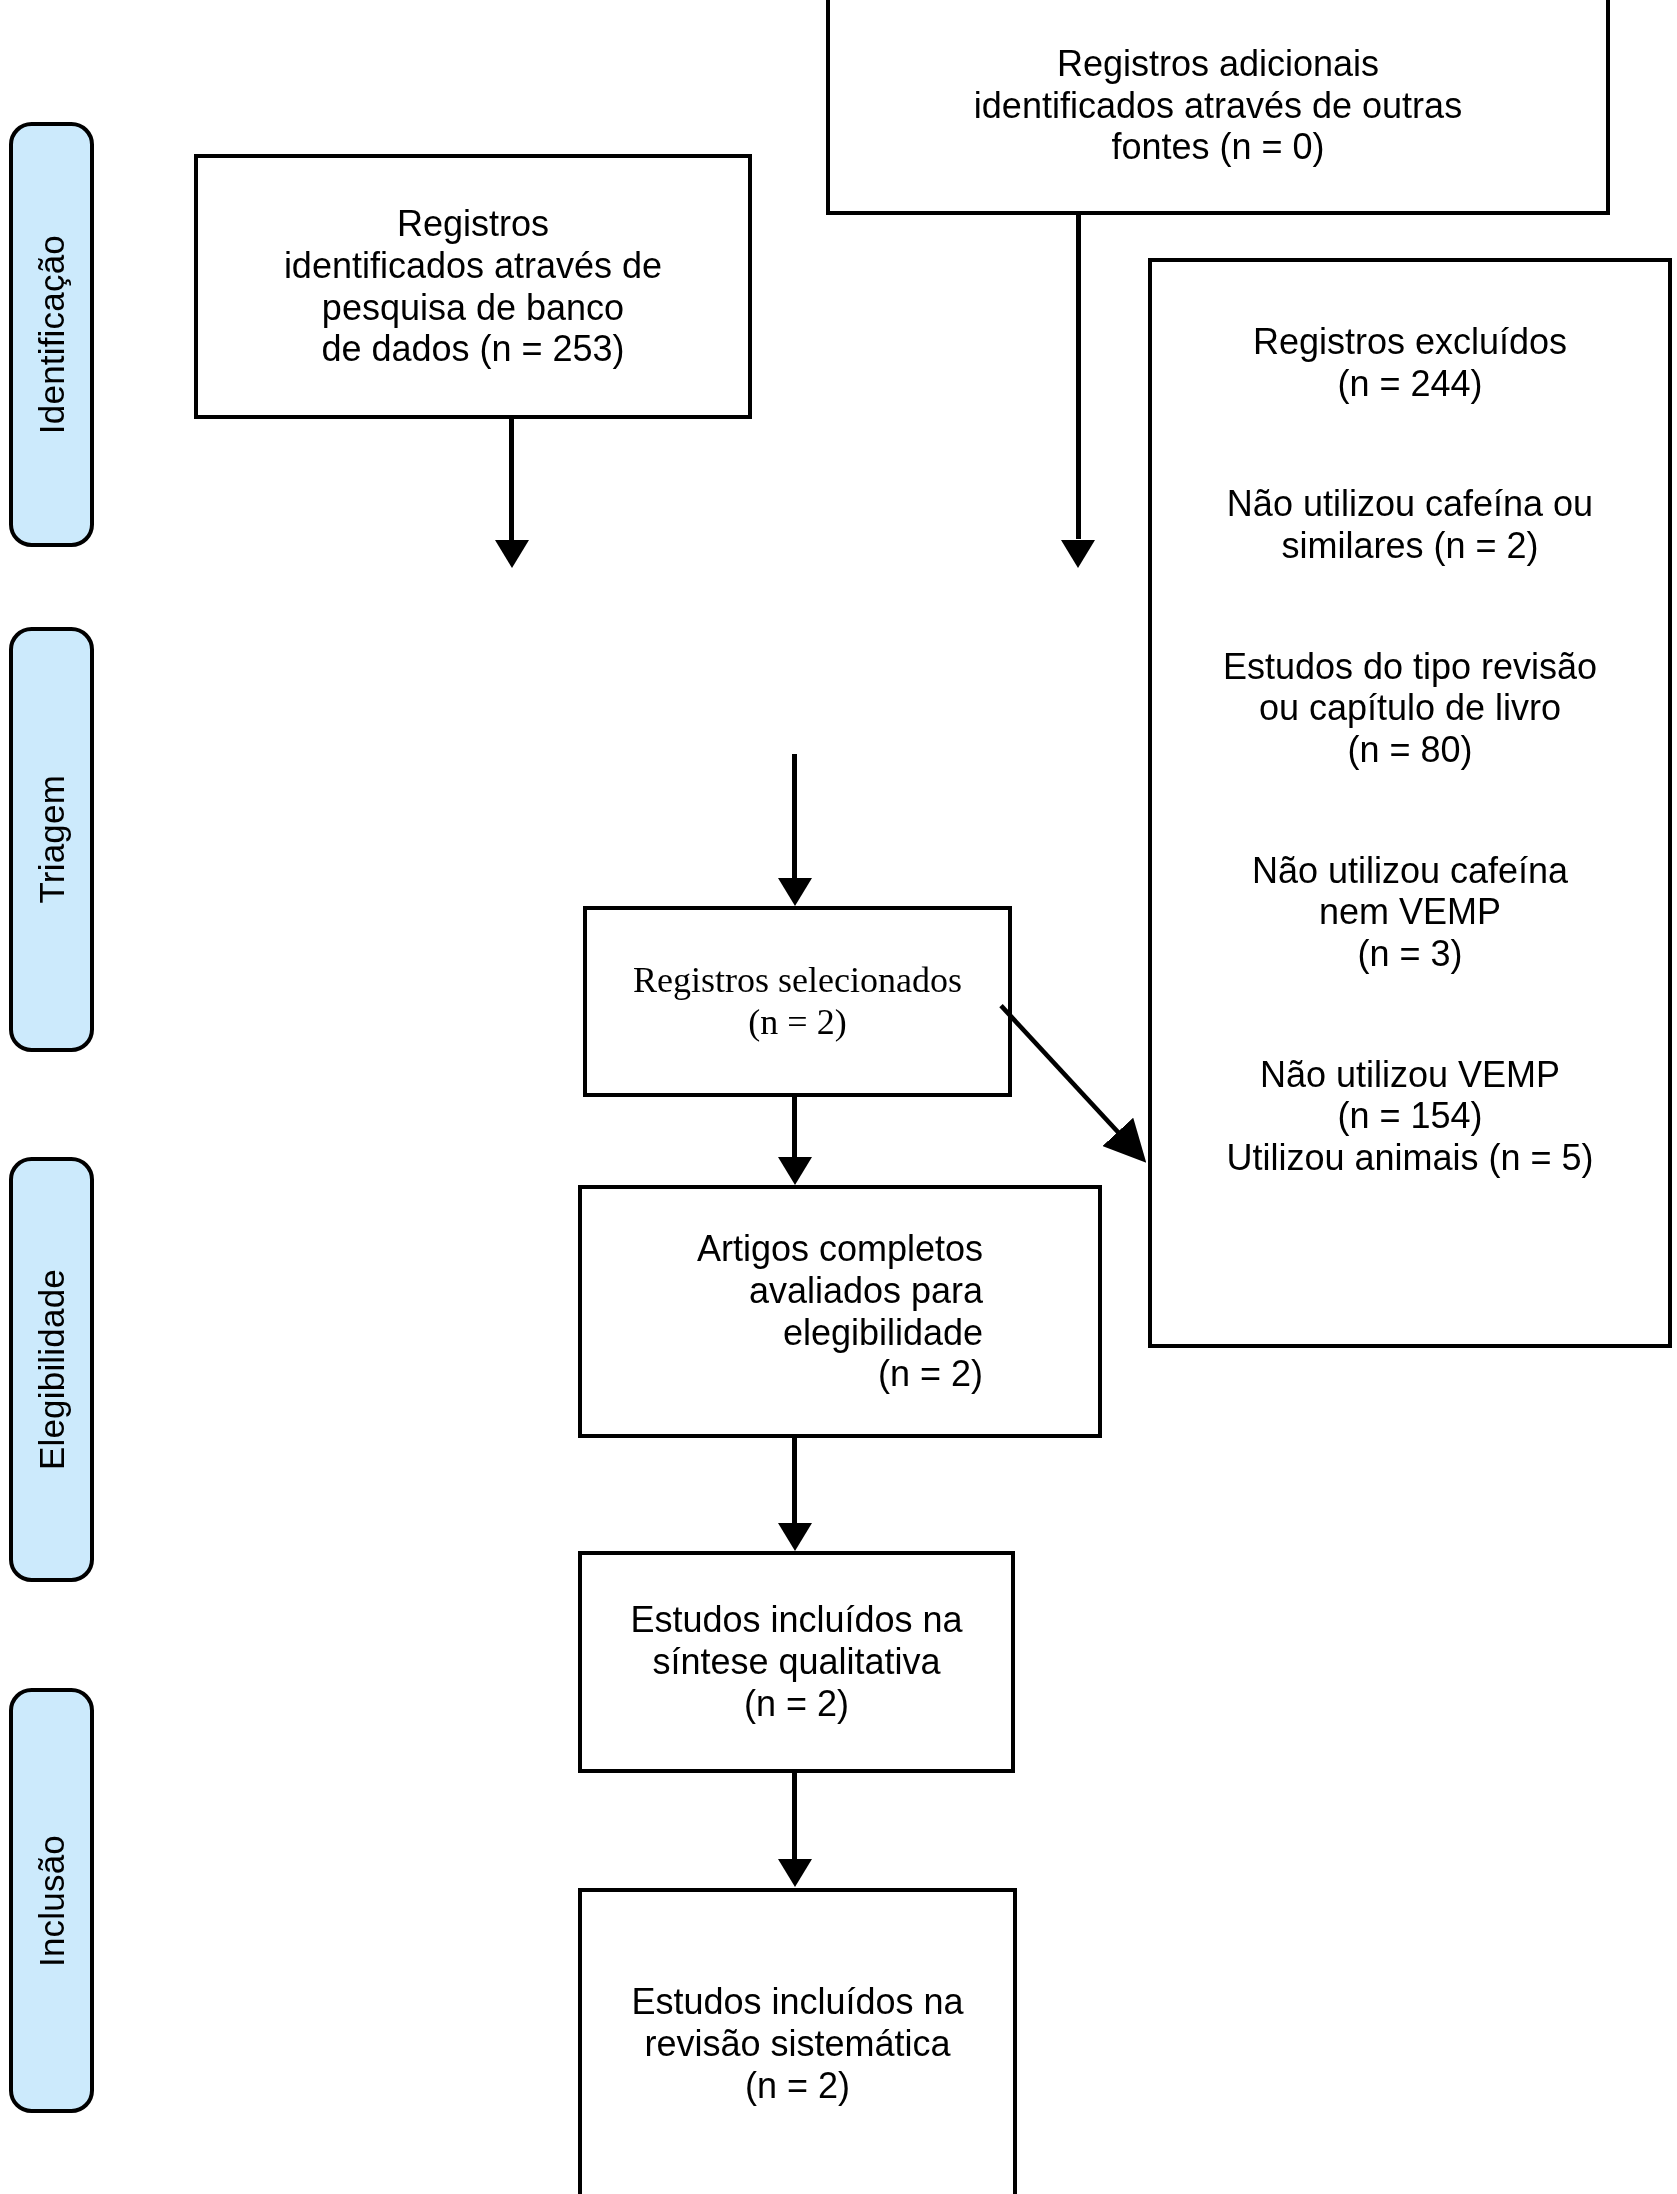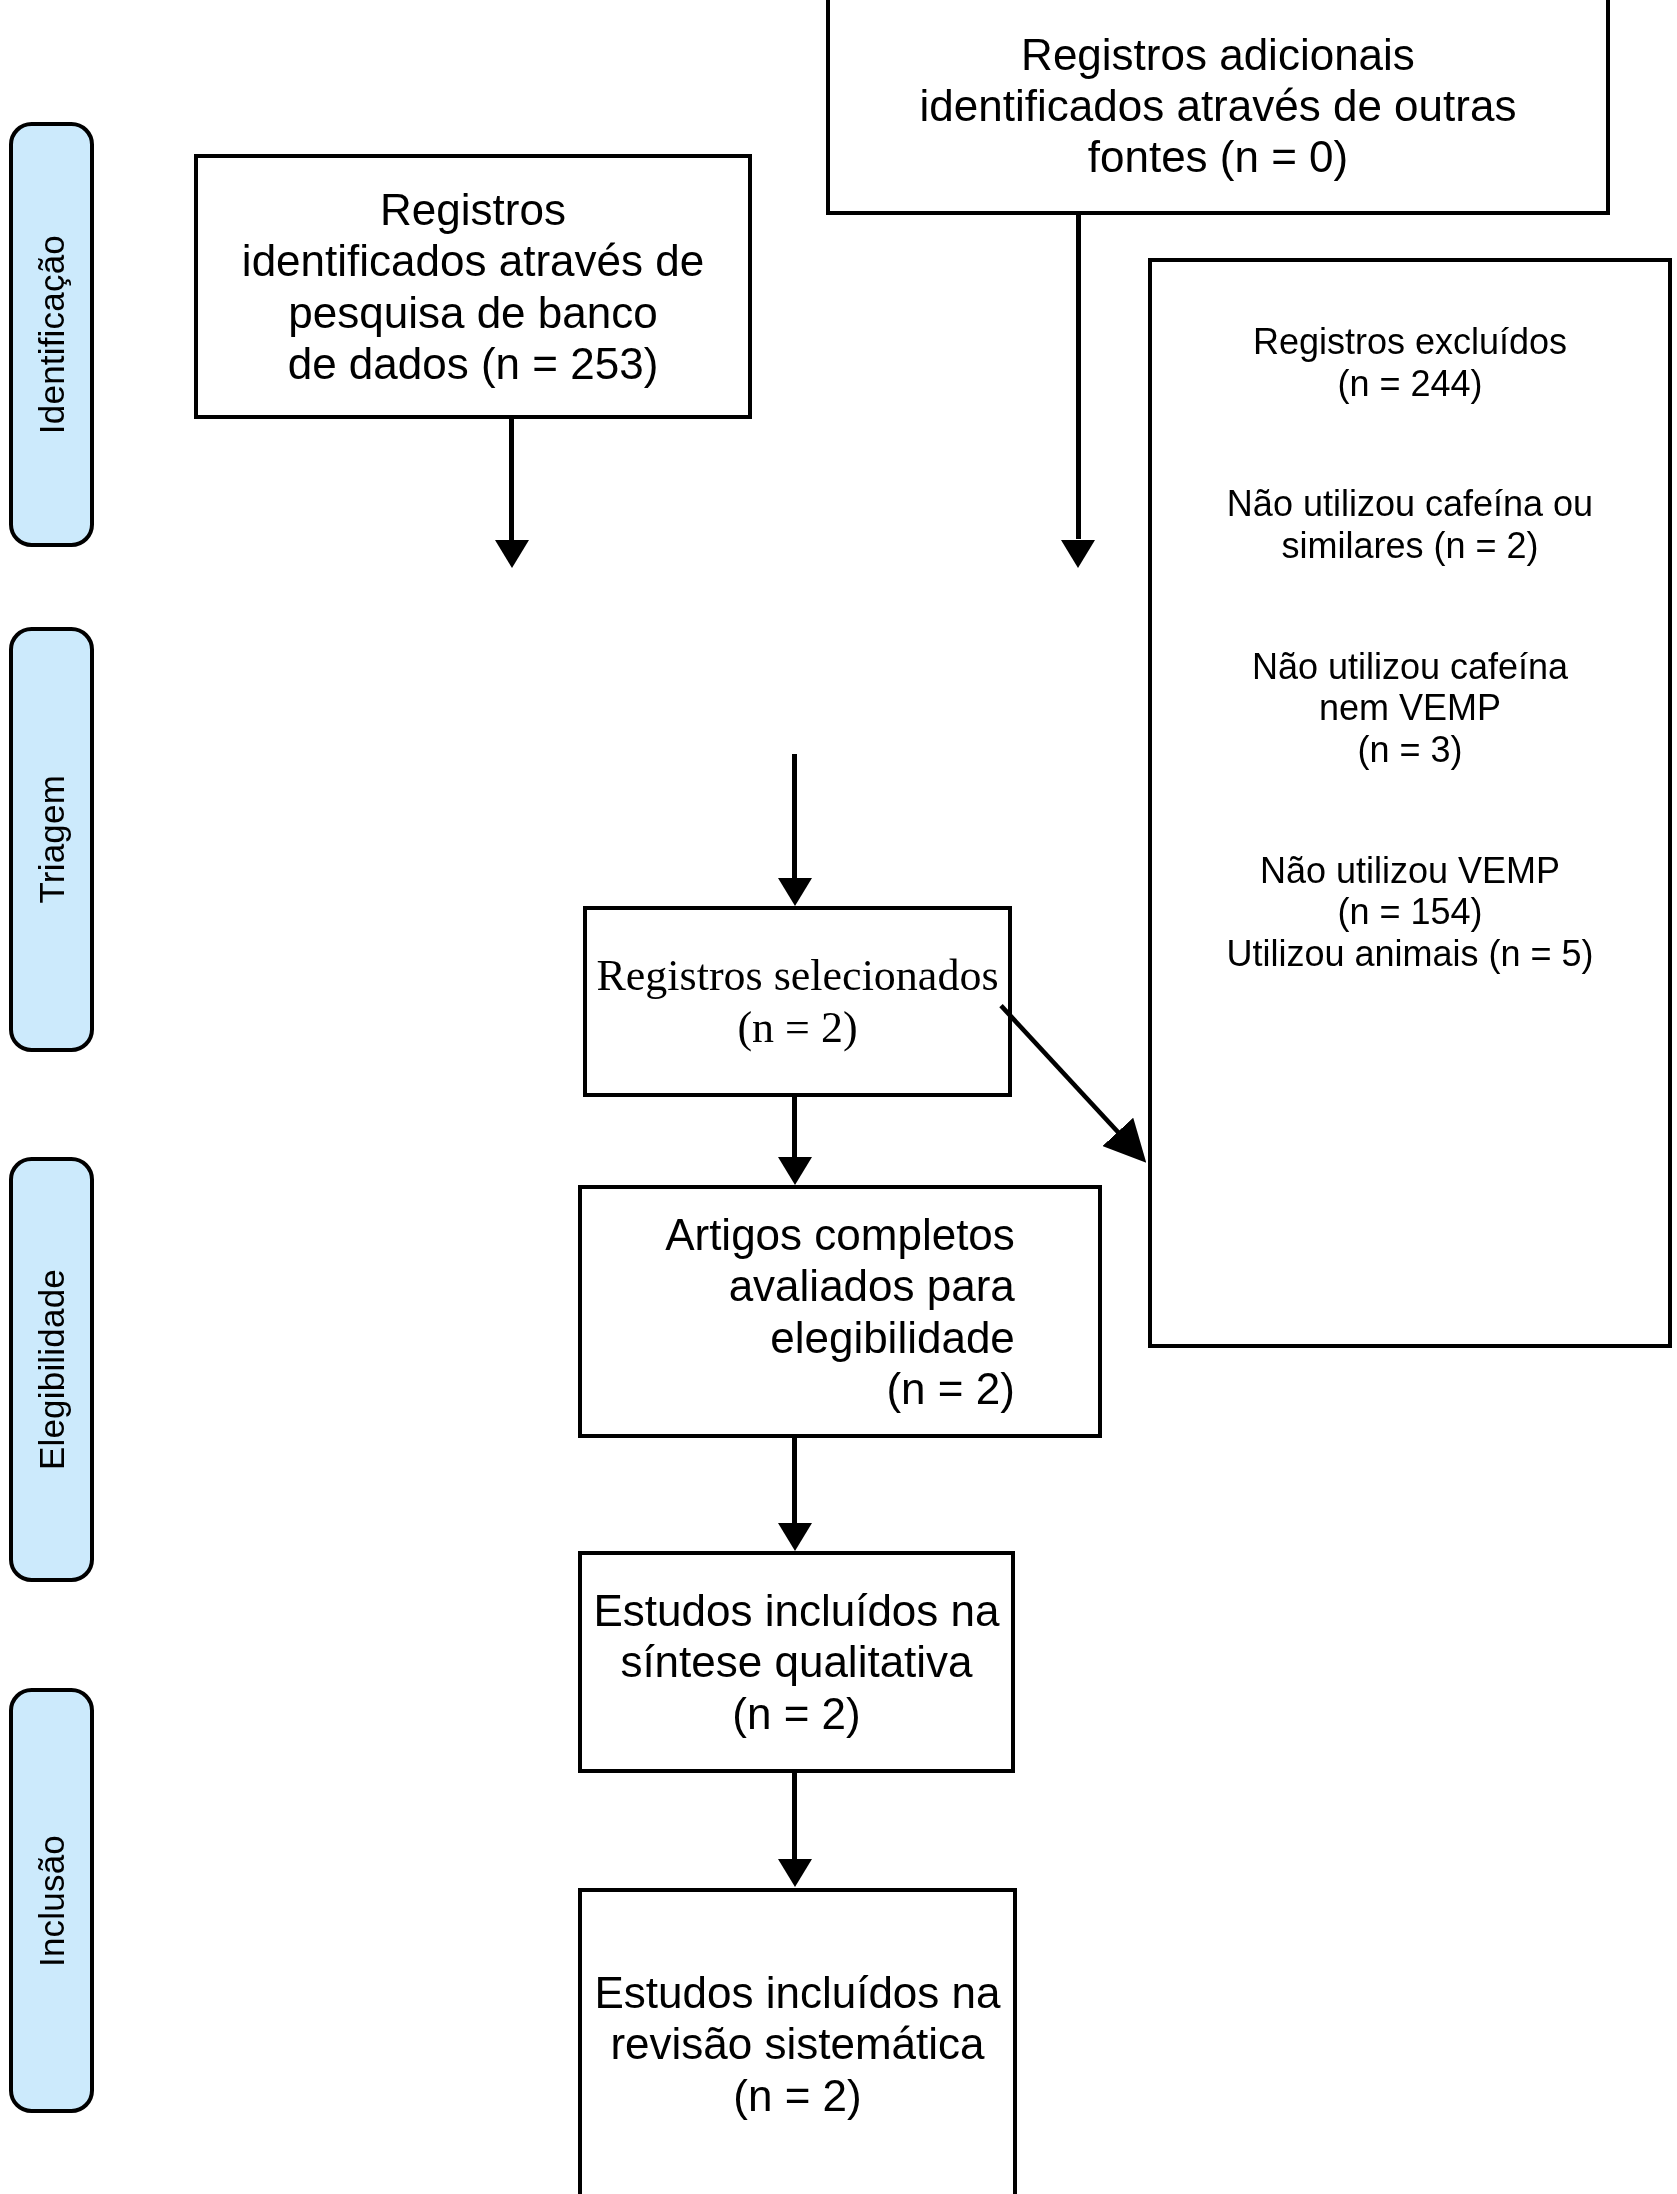--- a/index.html
+++ b/index.html
@@ -43,21 +43,21 @@
     position: absolute;
     background: #ffffff;
     border: 4px solid #000000;
     box-sizing: border-box;
     display: flex;
     align-items: center;
     justify-content: center;
     text-align: center;
   }
   .node .node-text {
-    font-size: 44px;
+    font-size: 36px;
     line-height: 1.16;
     white-space: pre-line;
     padding: 0 9.3px;
   }
   .node.excluded {
     align-items: flex-start;
     justify-content: center;
   }
   .node.excluded .node-text {
     padding-top: 17.3px;
@@ -123,20 +123,23 @@
 identificados através de outras
 fontes (n = 0)</span>
   </div>
 
   <div class="node excluded" style="left:1148px; top:258px; width:524px; height:1090px;">
     <div class="node-text">
       <div class="excl-block">Registros excluídos
 (n = 244)</div>
       <div class="excl-block">Não utilizou cafeína ou
 similares (n = 2)</div>
+      <div class="excl-block">Estudos do tipo revisão
+ou capítulo de livro
+(n = 80)</div>
       <div class="excl-block">Não utilizou cafeína
 nem VEMP
 (n = 3)</div>
       <div class="excl-block">Não utilizou VEMP
 (n = 154)
 Utilizou animais (n = 5)</div>
     </div>
   </div>
 
 

